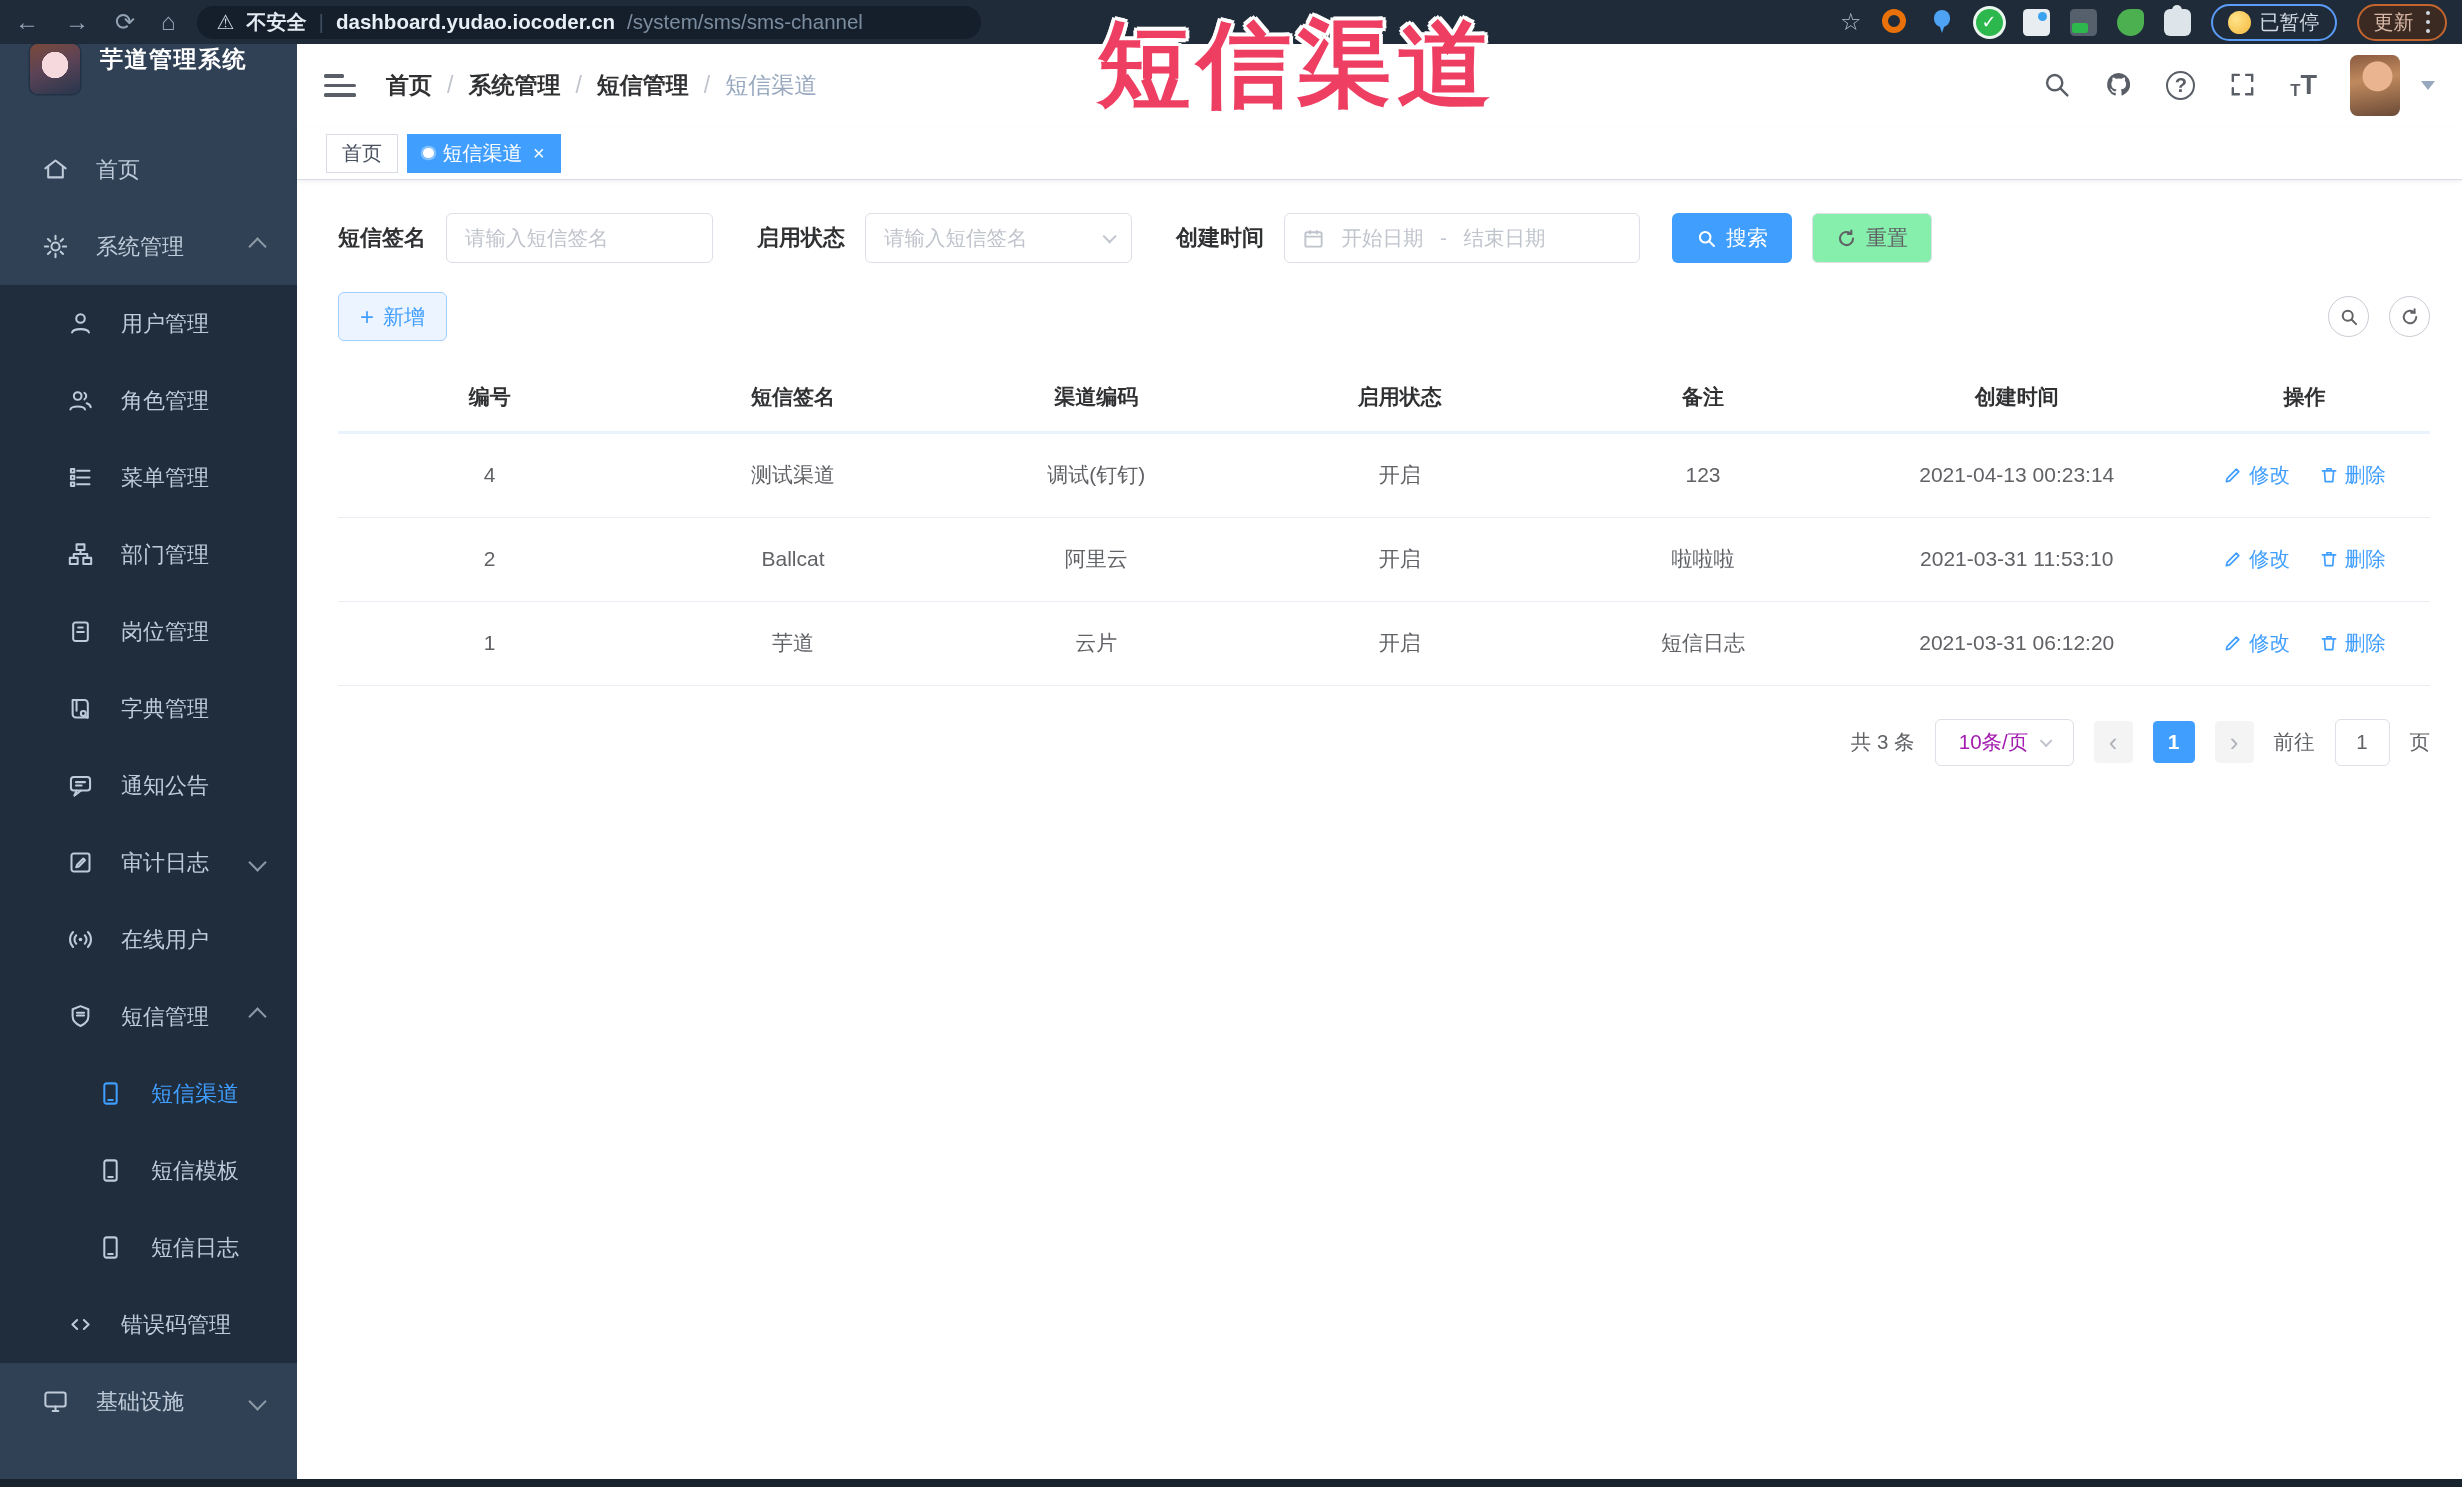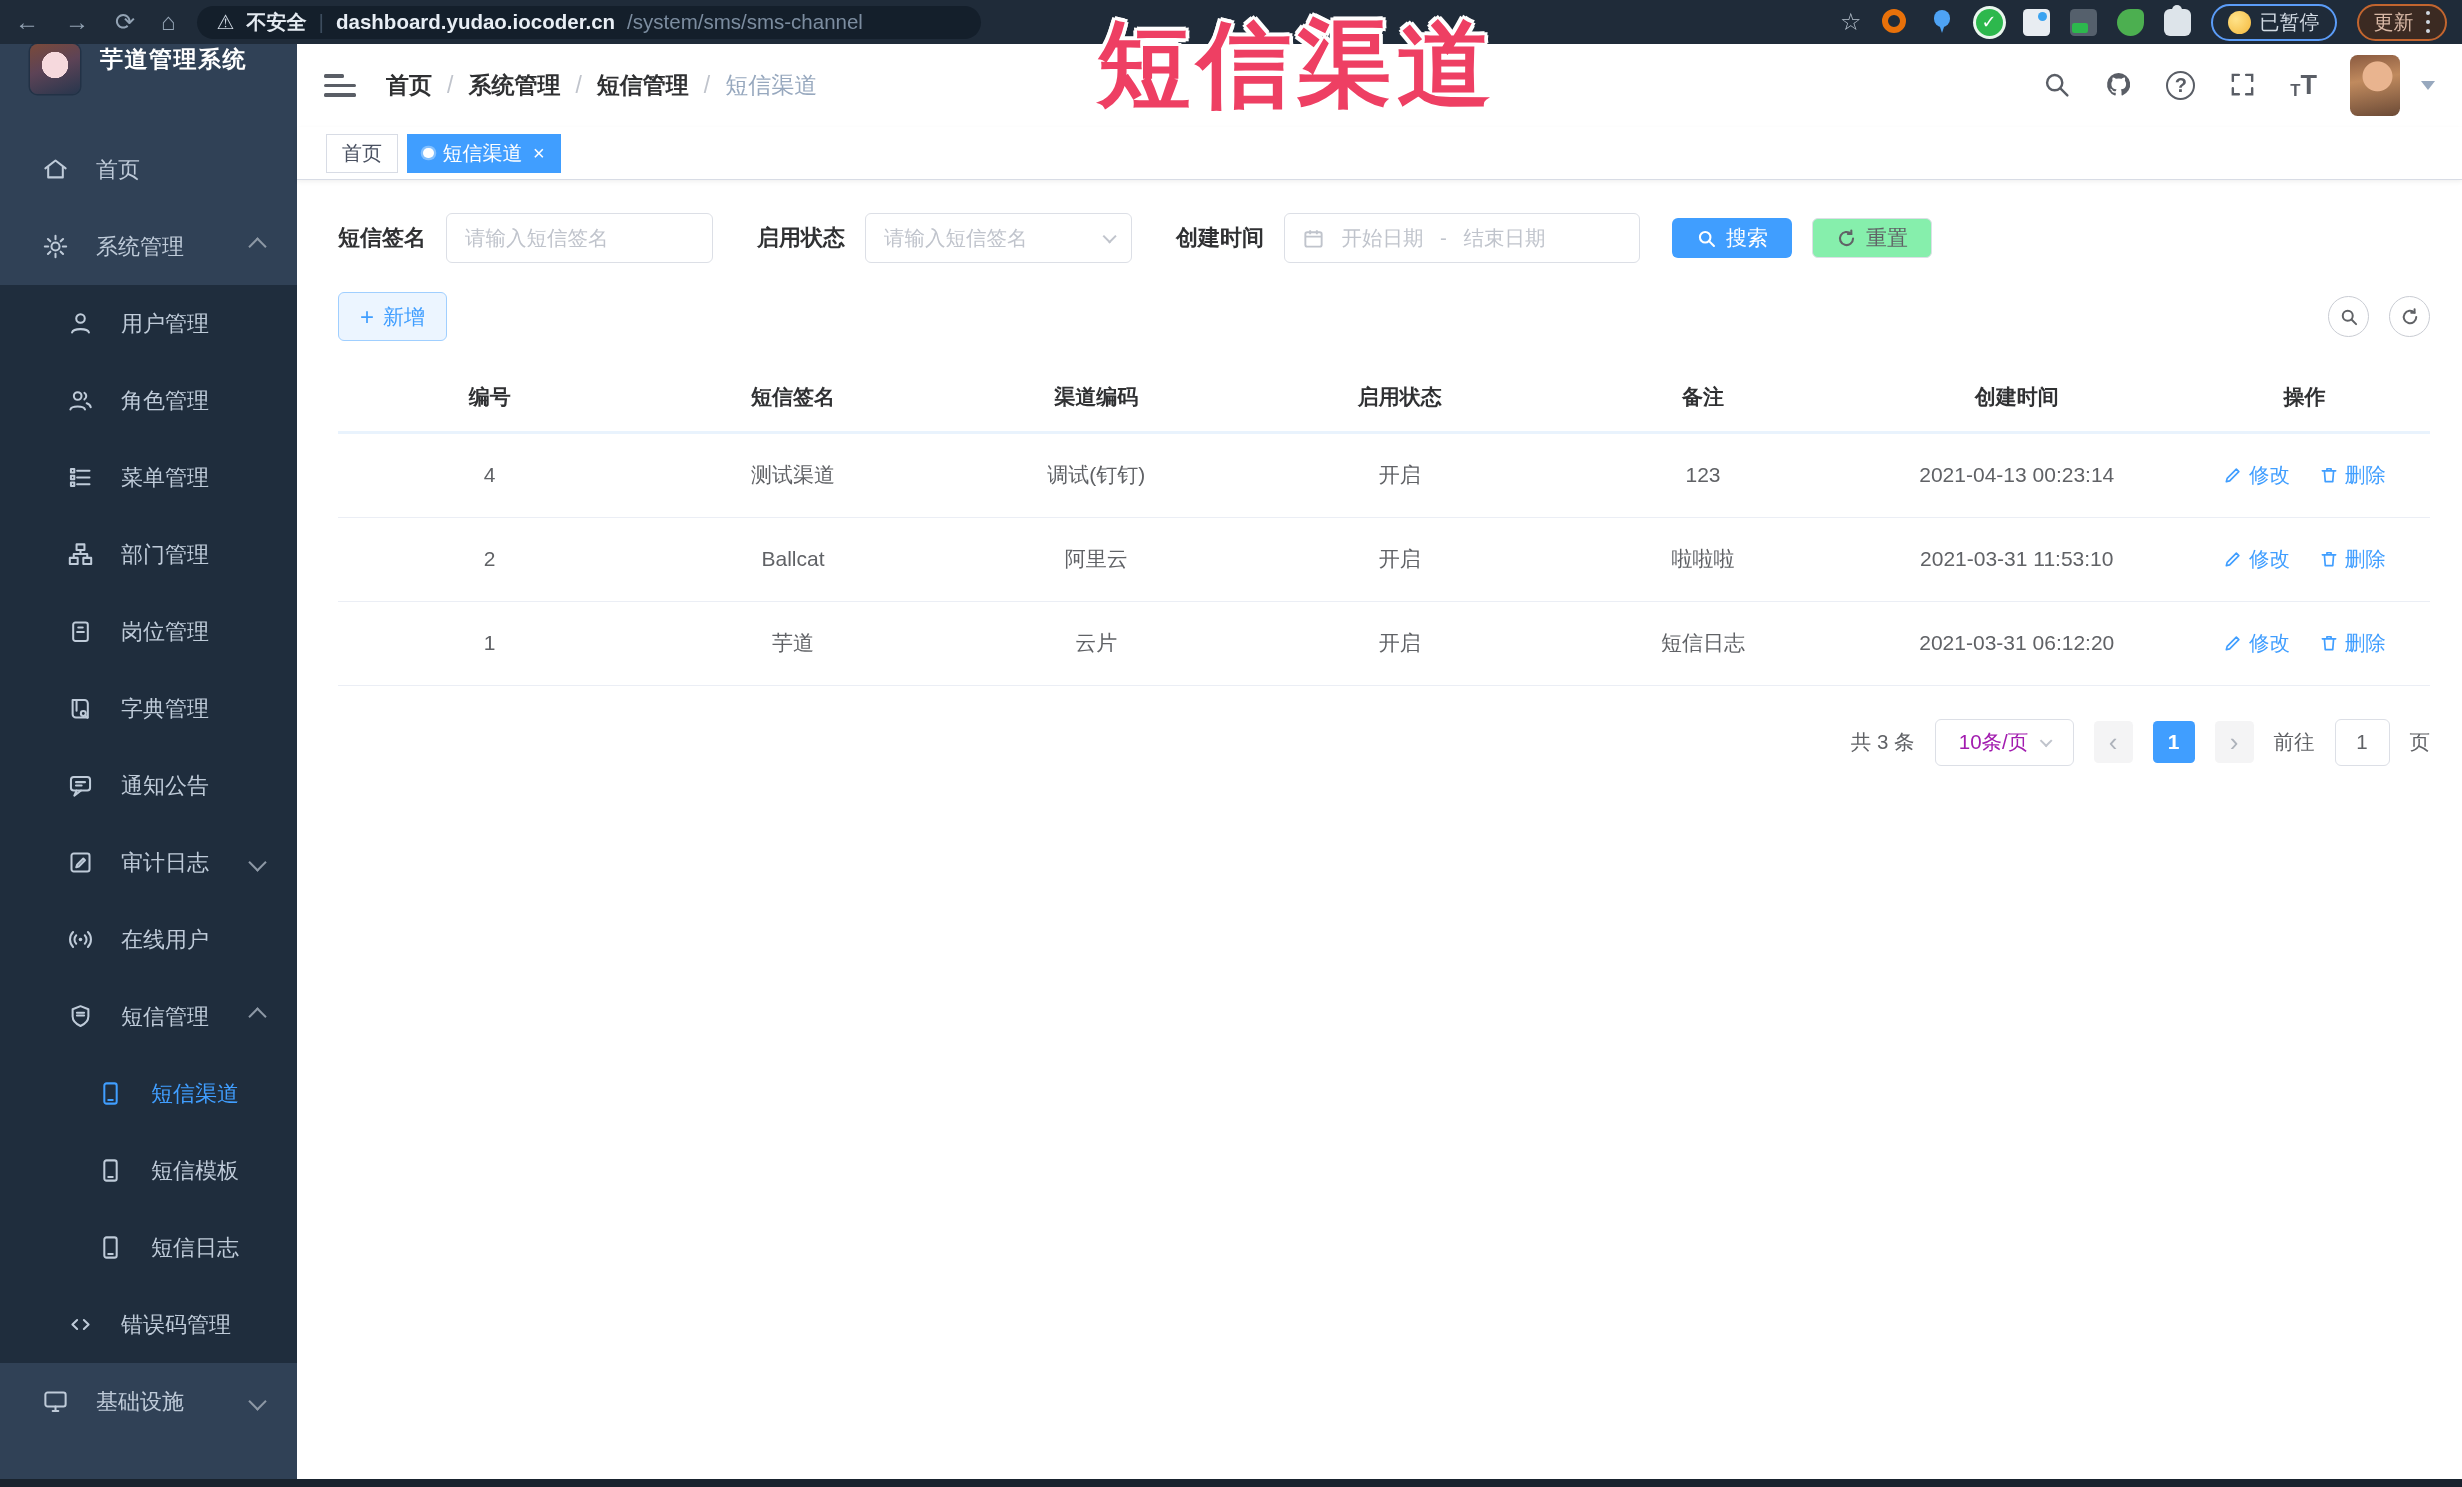--- a/index.html
+++ b/index.html
@@ -98,21 +98,21 @@
   .search-row { display:flex; align-items:center; height:80px; }
   .f-label { font-size:22px; font-weight:700; color:#303133; margin-right:20px; white-space:nowrap; }
   .t-input { width:267px; height:50px; border:1.5px solid #dcdfe6; border-radius:6px; padding:0 18px; font-size:20.5px; color:#606266; font-family:inherit; outline:none; }
   .t-input::placeholder { color:#c0c4cc; }
   .sel { width:267px; height:50px; border:1.5px solid #dcdfe6; border-radius:6px; display:flex; align-items:center; padding:0 18px; color:#c0c4cc; font-size:20.5px; cursor:pointer; }
   .sel .chev-s { margin-left:auto; width:10px; height:10px; border-right:2.3px solid #c0c4cc; border-bottom:2.3px solid #c0c4cc; transform:rotate(45deg) translateY(-2.3px); }
   .gap { width:44px; flex:0 0 auto; }
   .daterange { width:356px; height:50px; border:1.5px solid #dcdfe6; border-radius:6px; display:flex; align-items:center; padding:0 16.7px; gap:16.7px; font-size:20.5px; color:#c0c4cc; cursor:pointer; }
   .daterange svg { width:23px; height:23px; stroke:#c0c4cc; fill:none; stroke-width:2; }
   .dr-sep { color:#c0c4cc; }
-  .btn { height:40px; border-radius:6px; display:inline-flex; align-items:center; gap:9px; font-size:21px; padding:0 23px; cursor:pointer; border:1.5px solid transparent; white-space:nowrap; }
+  .btn { height:50px; border-radius:6px; display:inline-flex; align-items:center; gap:9px; font-size:21px; padding:0 23px; cursor:pointer; border:1.5px solid transparent; white-space:nowrap; }
   .btn svg { width:21px; height:21px; fill:none; stroke-width:2.4; stroke-linecap:round; }
   .btn-primary { background:#409eff; color:#fff; margin-left:32px; }
   .btn-primary svg { stroke:#fff; }
   .btn-plain { background:#86efac; border-color:#dcdfe6; color:#606266; margin-left:20px; }
   .btn-plain svg { stroke:#606266; }
 
   
   .toolbar-row { display:flex; align-items:center; margin-top:7.6px; height:62px; }
   .btn-add { background:#ecf5ff; border-color:#a0cfff; color:#409eff; height:49px; padding:0 21px; margin:0; }
   .btn-add .plus { font-size:24px; line-height:1; }

